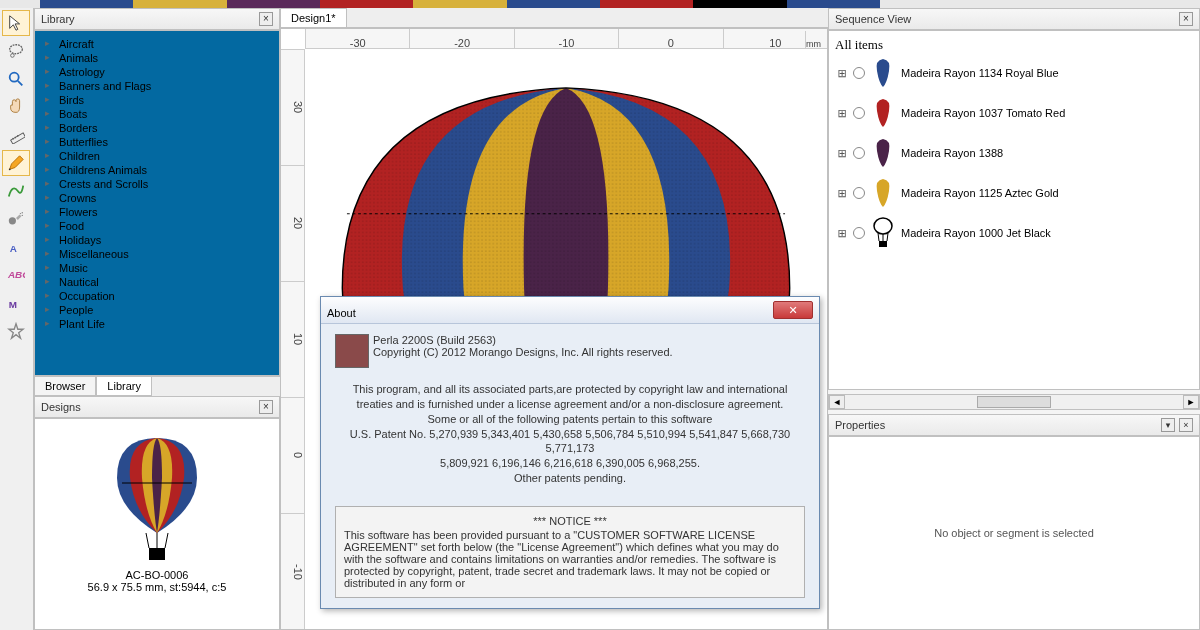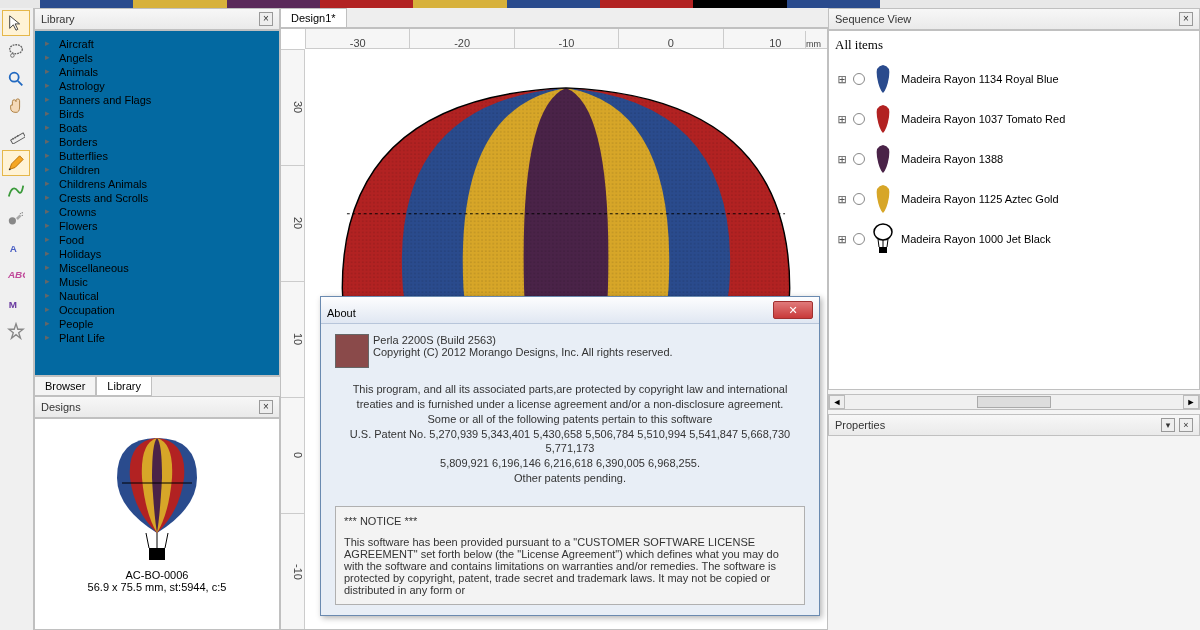--- a/index.html
+++ b/index.html
@@ -33,21 +33,21 @@
 .doctab .tab { border-top: 1px solid #c0c0c0; border-bottom: none; }
 .canvas-wrap { flex: 1; position: relative; overflow: hidden; background: #fff; border: 1px solid #c0c0c0; }
 .ruler-h { position: absolute; left: 24px; right: 0; top: 0; height: 20px; background: #f6f6f6; border-bottom: 1px solid #ccc; font-size: 9px; display: flex; }
 .ruler-h span { flex: 1; border-left: 1px solid #ccc; text-align: center; color: #444; padding-top: 8px; }
 .ruler-v { position: absolute; left: 0; top: 20px; bottom: 0; width: 24px; background: #f6f6f6; border-right: 1px solid #ccc; font-size: 9px; display: flex; flex-direction: column; }
 .ruler-v span { flex: 1; border-top: 1px solid #ccc; writing-mode: vertical-rl; text-align: center; color: #444; padding-left: 6px; }
 .canvas { position: absolute; left: 24px; top: 20px; right: 0; bottom: 0; display: flex; align-items: flex-start; justify-content: center; }
 
 .rightpanels { width: 372px; display: flex; flex-direction: column; background: #f4f4f4; }
 .seq-body { background: #fff; border: 1px solid #c0c0c0; padding: 6px; height: 360px; }
-.seq-title { font-family: "Times New Roman", serif; font-size: 13px; margin-bottom: 6px; }
+.seq-title { font-family: "Times New Roman", serif; font-size: 13px; }
 .seq-row { display: flex; align-items: center; gap: 6px; padding: 4px 2px; cursor: pointer; }
 .seq-row .eye { width: 12px; height: 12px; border: 1px solid #888; border-radius: 50%; }
 .seq-row .plus { width: 10px; text-align: center; color: #555; }
 .seq-row svg { width: 24px; height: 32px; }
 .seq-scroll { height: 16px; background: #f0f0f0; border: 1px solid #c0c0c0; margin: 4px 0; position: relative; }
 .seq-scroll .thumb2 { position: absolute; left: 40%; width: 20%; top: 1px; bottom: 1px; background: #ddd; border: 1px solid #aaa; }
 .seq-scroll .arr { position: absolute; top: 0; bottom: 0; width: 16px; background: #eee; border: 1px solid #bbb; text-align: center; line-height: 12px; font-size: 9px; }
 .seq-scroll .arr.l { left: 0; } .seq-scroll .arr.r { right: 0; }
 
 .props-body { background: #fff; border: 1px solid #c0c0c0; flex: 1; display: flex; align-items: center; justify-content: center; color: #555; }
@@ -56,21 +56,21 @@
 
 
 .about { position: absolute; left: 320px; top: 296px; width: 500px; background: #e8eef6; border: 1px solid #6a8ab0; box-shadow: 2px 2px 6px rgba(0,0,0,0.3); z-index: 100; }
 .about-title { background: linear-gradient(#fdfdfe,#e0e7f2); padding: 4px 6px; display: flex; justify-content: space-between; align-items: flex-end; border-bottom: 1px solid #b7c5da; }
 .about-title .close { width: 40px; height: 18px; background: linear-gradient(#e07a7a,#c83a3a); color: #fff; text-align: center; border: 1px solid #a03030; border-radius: 2px; cursor: pointer; line-height: 16px; }
 .about-body { padding: 10px 14px; color: #333; }
 .about-row1 { display: flex; gap: 4px; align-items: flex-start; }
 .about-icon { width: 34px; height: 34px; background: #8a4a4a; border: 1px solid #666; }
 .about-center { text-align: center; margin-top: 14px; line-height: 1.35; }
 .about-notice { margin-top: 20px; border: 1px solid #b0b0b0; background: #f3f3f3; padding: 8px; max-height: 110px; overflow: hidden; }
-.about-notice .hdr { margin-bottom: 9px; }
+.about-notice .hdr { text-align: center; margin-bottom: 2px; }
 
 .mm { position: absolute; right: 6px; top: 2px; font-size: 9px; color: #444; }
 
 
 .balloon-big { margin-top: 10px; }
 </style>
 </head>
 <body>
 
 <div class="topstrip" id="topstrip">
@@ -160,21 +160,20 @@
       </div>
   </div>
 
   <div class="leftpanels">
     <div class="panel-header">
       <span>Library</span>
       <span class="x">×</span>
     </div>
     <div class="tree" id="lib-tree" style="height:340px">
         <div class="tree-row">Aircraft</div>
-        <div class="tree-row">Angels</div>
         <div class="tree-row">Animals</div>
         <div class="tree-row">Astrology</div>
         <div class="tree-row">Banners and Flags</div>
         <div class="tree-row">Birds</div>
         <div class="tree-row">Boats</div>
         <div class="tree-row">Borders</div>
         <div class="tree-row">Butterflies</div>
         <div class="tree-row">Children</div>
         <div class="tree-row">Childrens Animals</div>
         <div class="tree-row">Crests and Scrolls</div>
@@ -315,20 +314,23 @@
       <div class="arr r">►</div>
     </div>
 
     <div class="panel-header">
       <span>Properties</span>
       <div class="props-head-tools">
         <div>▾</div>
         <div>×</div>
       </div>
     </div>
+    <div class="props-body">
+      <span>No object or segment is selected</span>
+    </div>
   </div>
 </div>
 
 <div class="about">
   <div class="about-title">
     <span>About</span>
     <div class="close">✕</div>
   </div>
   <div class="about-body">
     <div class="about-row1">

